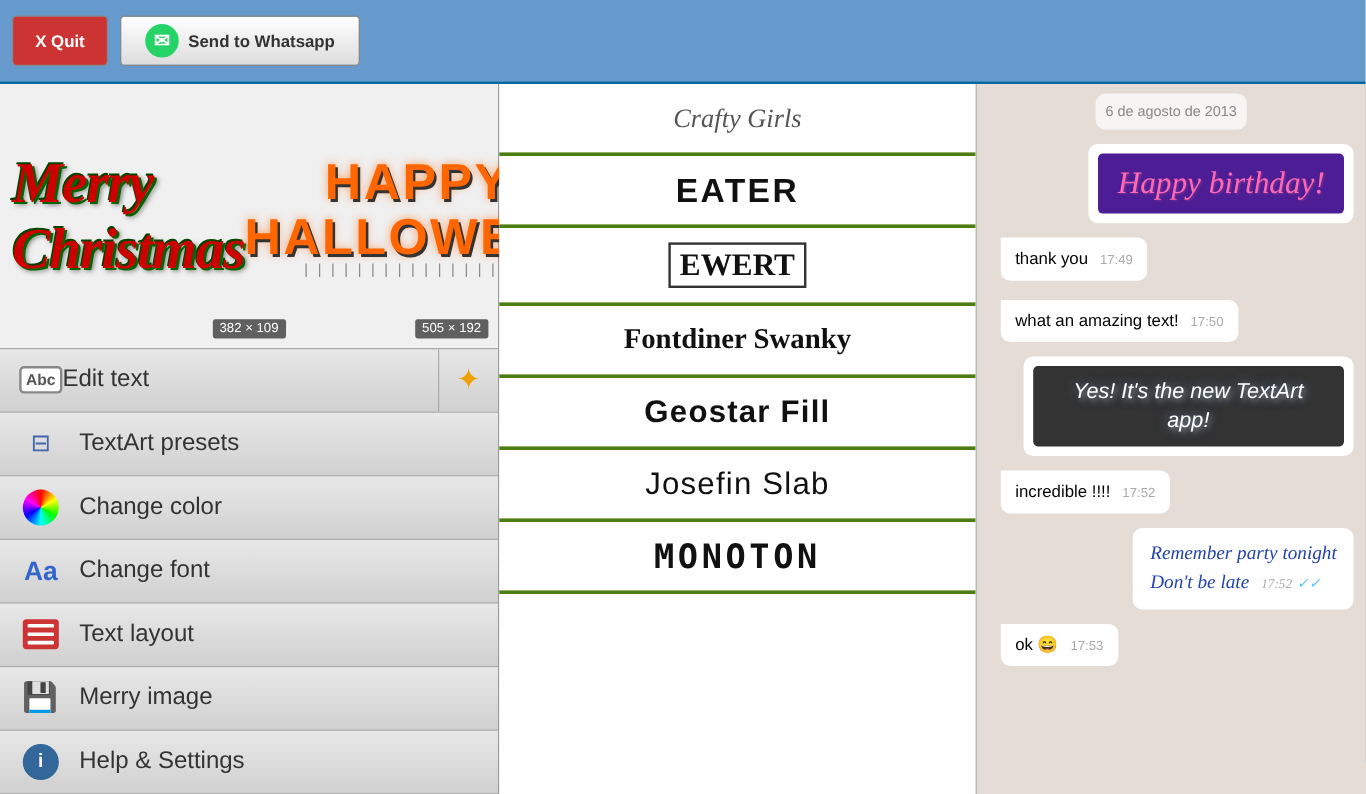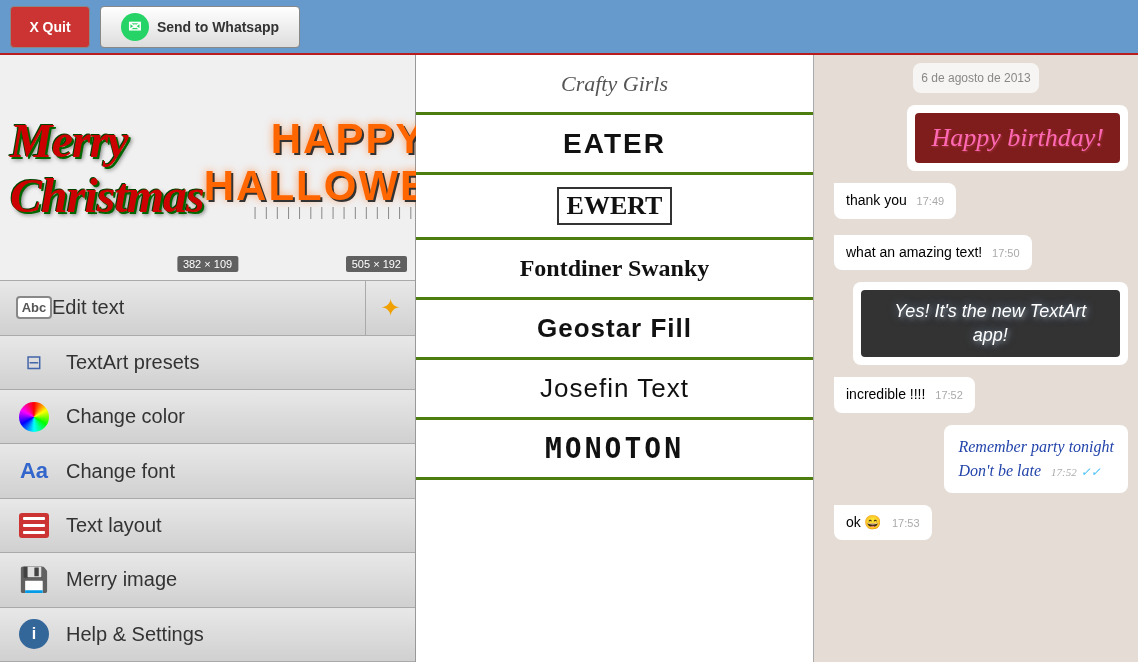--- a/index.html
+++ b/index.html
@@ -11,24 +11,24 @@
       overflow: hidden;
       display: flex;
       flex-direction: column;
     }
 
     
     #toolbar {
       display: flex;
       align-items: center;
       background: #6699cc;
-      height: 55px;
+      height: 70px;
       padding: 5px 10px;
       gap: 10px;
-      border-bottom: 2px solid #b91c1c;
+      border-bottom: 2px solid #0369a1;
     }
     .toolbar-btn {
       display: flex;
       align-items: center;
       justify-content: center;
       height: 42px;
       border-radius: 4px;
       border: 1px solid #888;
       cursor: pointer;
       font-size: 14px;
@@ -332,21 +332,21 @@
       padding: 8px;
       margin: 4px 10px;
       max-width: 85%;
       align-self: flex-end;
       margin-left: auto;
     }
     .birthday-text-art {
       font-family: 'Brush Script MT', cursive, 'Comic Sans MS';
       font-size: 26px;
       color: #ff69b4;
-      background: #7f1d1d;
+      background: #4c1d95;
       padding: 10px 16px;
       border-radius: 4px;
       font-style: italic;
       text-shadow: 1px 1px 2px rgba(255,100,150,0.3);
     }
 
     .textart-bubble {
       background: white;
       border-radius: 8px;
       padding: 8px;
@@ -504,21 +504,21 @@
 
     <div class="font-item">
       <span class="font-swanky">Fontdiner Swanky</span>
     </div>
 
     <div class="font-item">
       <span class="font-geostar">Geostar Fill</span>
     </div>
 
     <div class="font-item">
-      <span class="font-josefin">Josefin Text</span>
+      <span class="font-josefin">Josefin Slab</span>
     </div>
 
     <div class="font-item">
       <span class="font-monoton">MONOTON</span>
     </div>
 
   </div>
 
   <div id="chat-panel">
 

